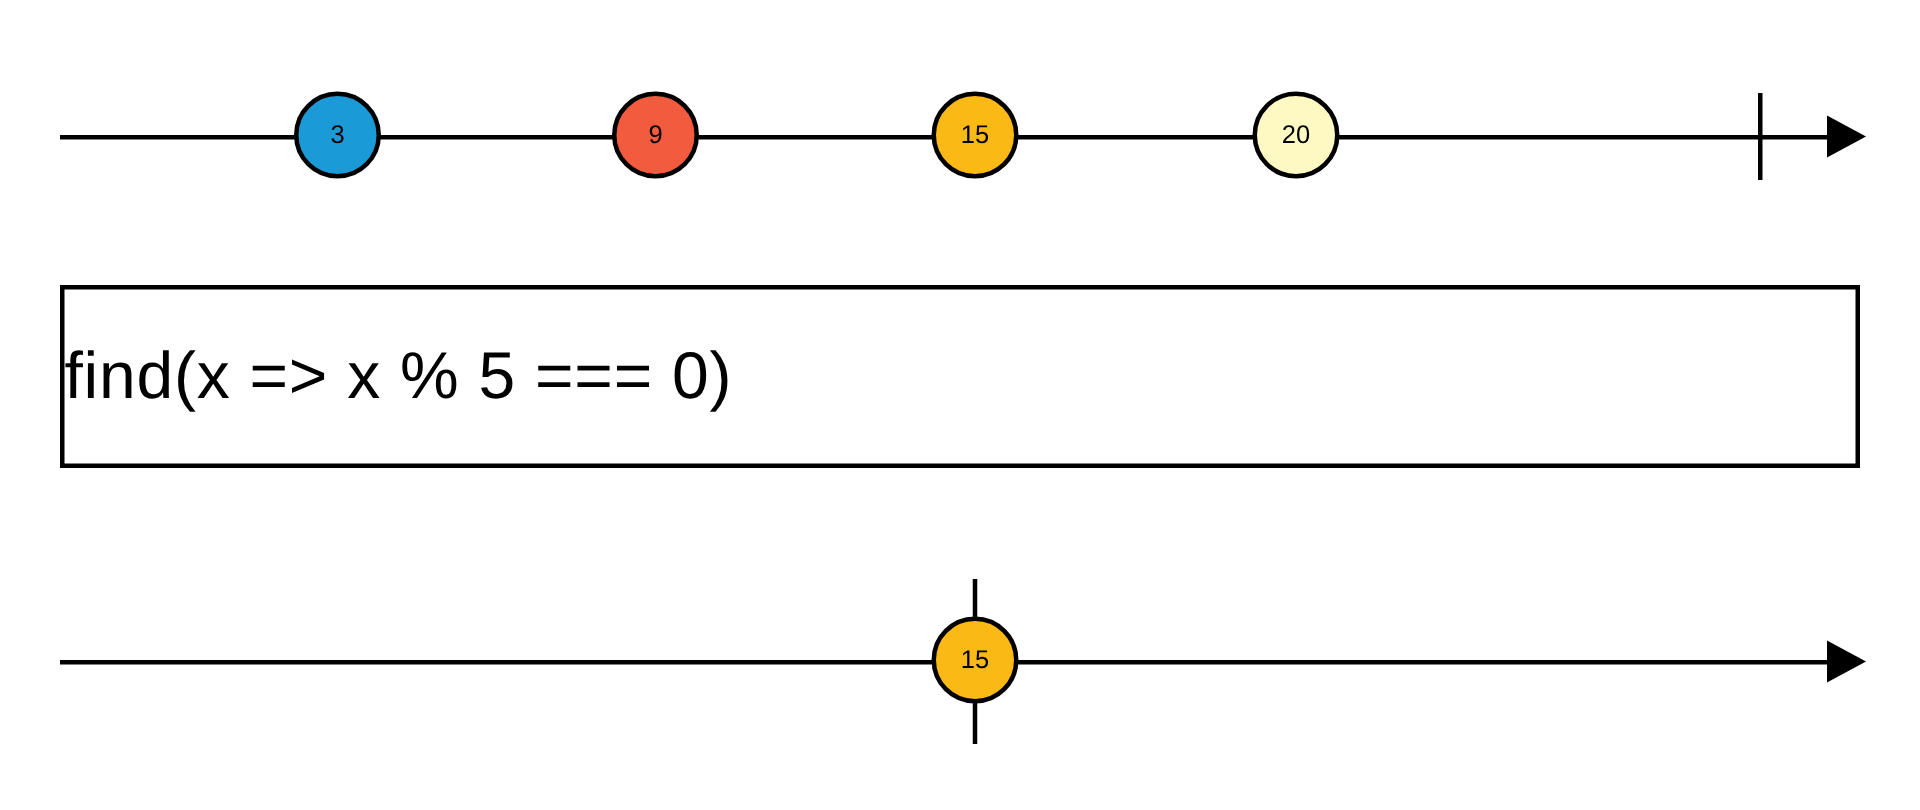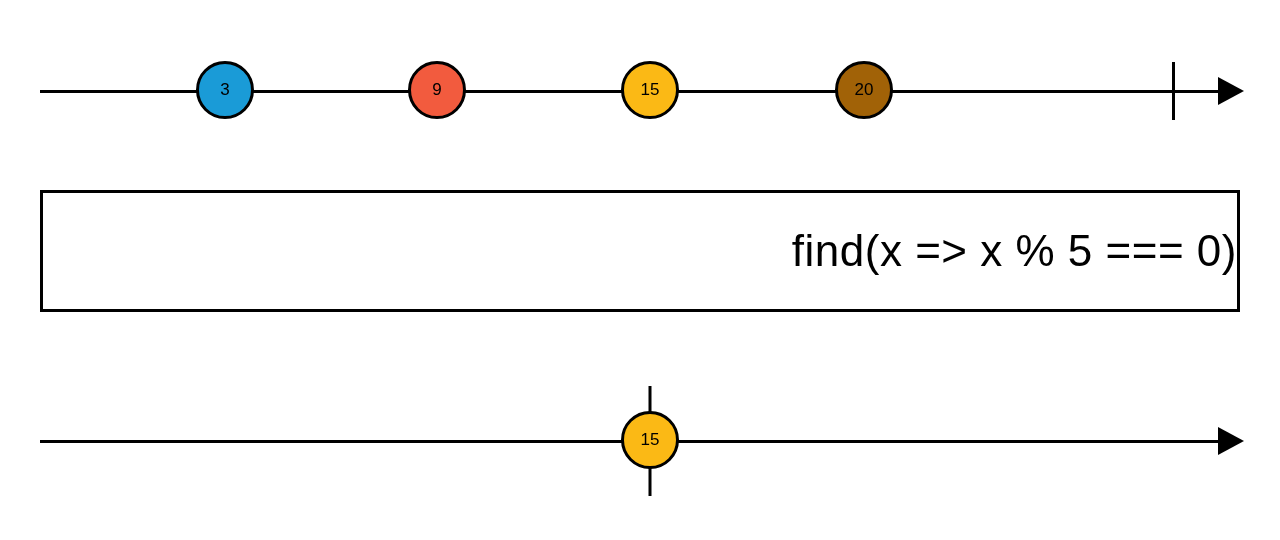--- a/index.html
+++ b/index.html
@@ -2,41 +2,41 @@
 <html><head>
 <meta charset="utf-8">
 <style>
   html,body{margin:0;padding:0;background:#fff}
   .stage{position:relative;width:1280px;height:540px;margin:0 auto;font-family:Helvetica,Arial,sans-serif}
   .timeline{position:absolute;left:40px;right:40px;height:0}
   .timeline .axis{position:absolute;left:0;right:0;top:0;height:0;border-top:3px solid #000}
   .timeline .arrowhead{position:absolute;right:-4px;top:-13px;width:0;height:0;border-left:26px solid #000;border-top:14px solid transparent;border-bottom:14px solid transparent}
   .timeline .endtick{position:absolute;top:-28px;height:58px;width:3px;background:#000}
   .marble{position:absolute;width:52px;height:52px;border-radius:50%;border:3px solid #000;transform:translate(-50%,-50%);display:flex;align-items:center;justify-content:center;font-size:17px;font-weight:400;color:#000}
-  .opbox{position:absolute;left:40px;right:40px;border:3px solid #000;display:flex;align-items:center;justify-content:flex-end;font-size:44px;letter-spacing:.5px}
+  .opbox{position:absolute;left:40px;right:40px;border:3px solid #000;display:flex;align-items:center;justify-content:flex-start;font-size:44px;letter-spacing:.5px}
   .outtick{position:absolute;width:3px;background:#000;transform:translateX(-50%)}
 </style>
 </head>
 <body>
 <div class="stage">
 
   <div class="timeline" style="top:90px">
     <div class="axis"></div>
     <div class="arrowhead"></div>
     <div class="endtick" style="left: 1132px;"></div>
     <div class="marble" style="left: 185px; background: rgb(26, 155, 215);">
       <span>3</span>
     </div>
     <div class="marble" style="left: 397px; background: rgb(242, 91, 62);">
       <span>9</span>
     </div>
     <div class="marble" style="left: 610px; background: rgb(251, 185, 21);">
       <span>15</span>
     </div>
-    <div class="marble" style="left: 824px; background: #a16207;">
+    <div class="marble" style="left: 824px; background: #fef9c3;">
       <span>20</span>
     </div>
   </div>
 
   <div class="opbox" style="top:190px;height:116px">
     <span>find(x =&gt; x % 5 === 0)</span>
   </div>
 
   <div class="timeline" style="top:440px">
     <div class="axis"></div>

